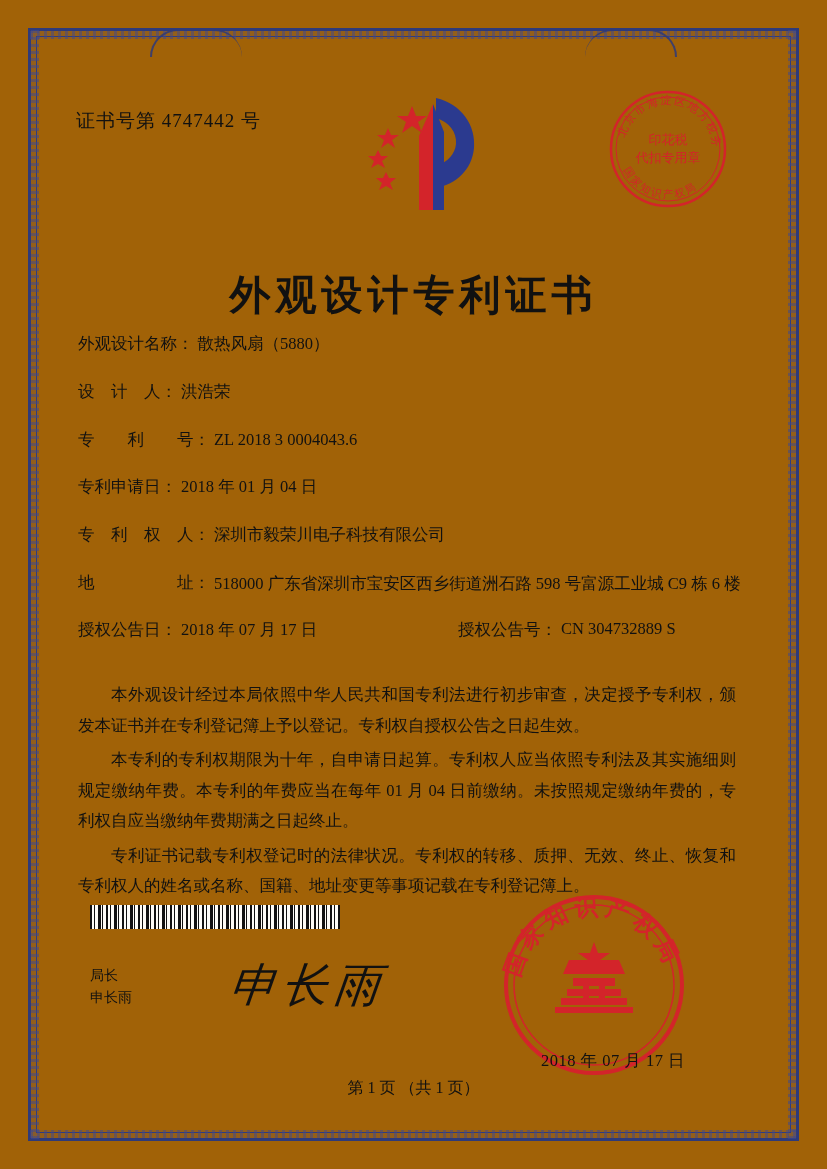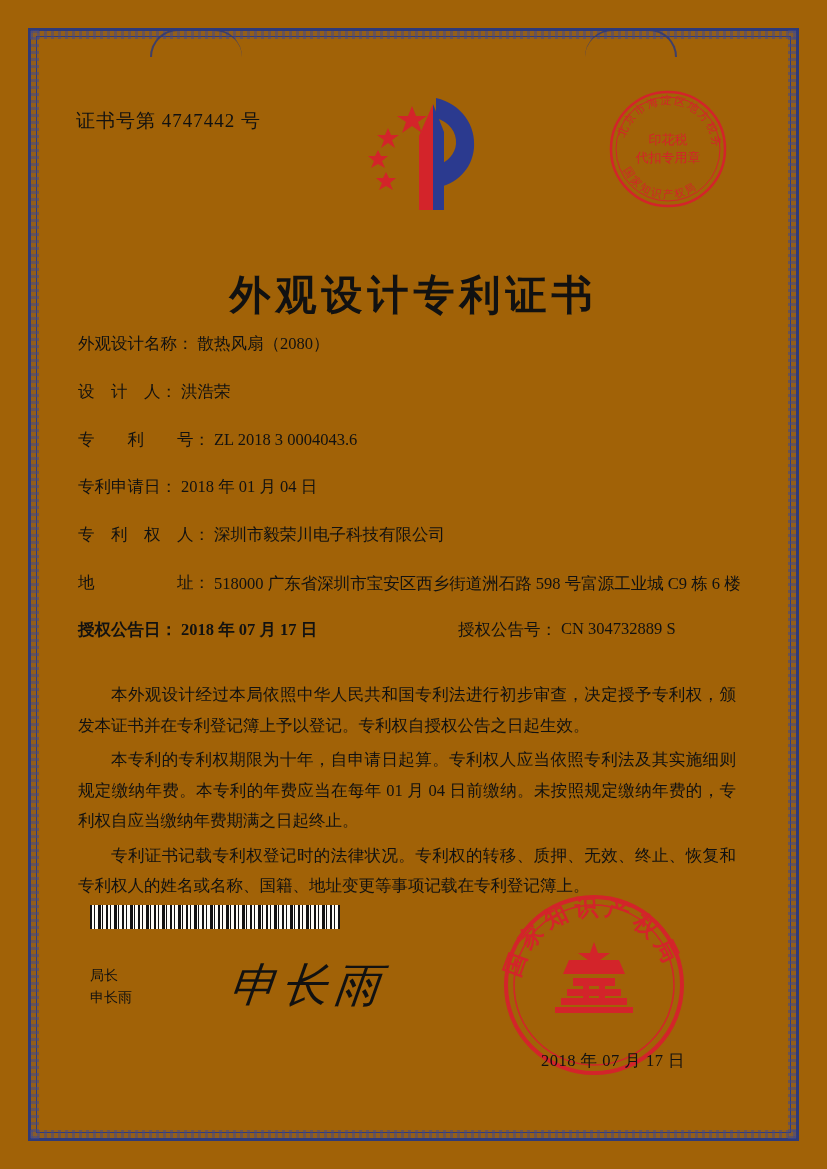--- a/index.html
+++ b/index.html
@@ -144,21 +144,21 @@
   .field-value {
     flex: 1 1 auto;
     padding-left: 4px;
   }
   .field-value-block { line-height: 1.55; }
 
   .two-col {
     display: flex;
     margin-bottom: 10px;
   }
-  .two-col .col-left { flex: 0 0 auto; width: 380px; display: flex; font-weight: bold; }
+  .two-col .col-left { flex: 0 0 auto; width: 380px; display: flex; }
   .two-col .col-right { flex: 1 1 auto; display: flex; }
 
   .paragraphs {
     position: absolute;
     left: 18px;
     right: 14px;
     top: 620px;
     font-size: 16.5px;
     line-height: 1.85;
     color: #111;
@@ -278,21 +278,21 @@
         <text x="61" y="74" text-anchor="middle" fill="#d3242a" font-size="13" font-family="'Liberation Serif', serif">代扣专用章</text>
       </svg>
     </div>
 
     <div class="doc-title">外观设计专利证书</div>
 
     <div class="fields">
 
       <div class="field-row">
         <span class="field-label">外观设计名称：</span>
-        <span class="field-value">散热风扇（2080）</span>
+        <span class="field-value">散热风扇（5880）</span>
       </div>
 
       <div class="field-row">
         <span class="field-label">设　计　人：</span>
         <span class="field-value">洪浩荣</span>
       </div>
 
       <div class="field-row">
         <span class="field-label">专　　利　　号：</span>
         <span class="field-value">ZL 2018 3 0004043.6</span>
@@ -358,15 +358,16 @@
           <rect x="84" y="96" width="6" height="14"></rect>
           <rect x="100" y="96" width="6" height="14"></rect>
           <rect x="56" y="117" width="78" height="6"></rect>
           <polygon points="64,84 70,70 120,70 126,84"></polygon>
         </g>
       </svg>
     </div>
 
     <div class="seal-date">2018 年 07 月 17 日</div>
 
+    <div class="page-footer">第 1 页 （共 1 页）</div>
 
   </div>
 </div>
 
 </body></html>

